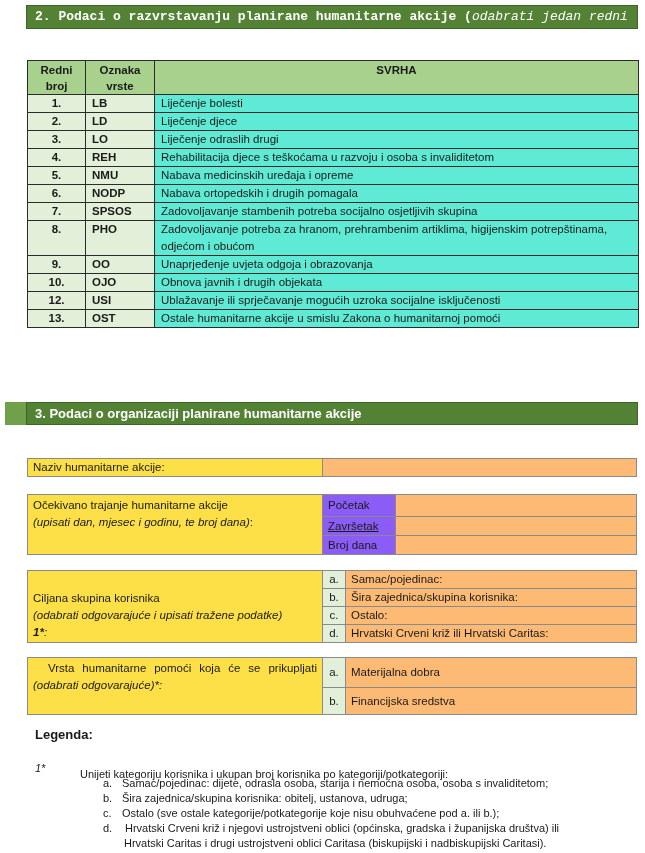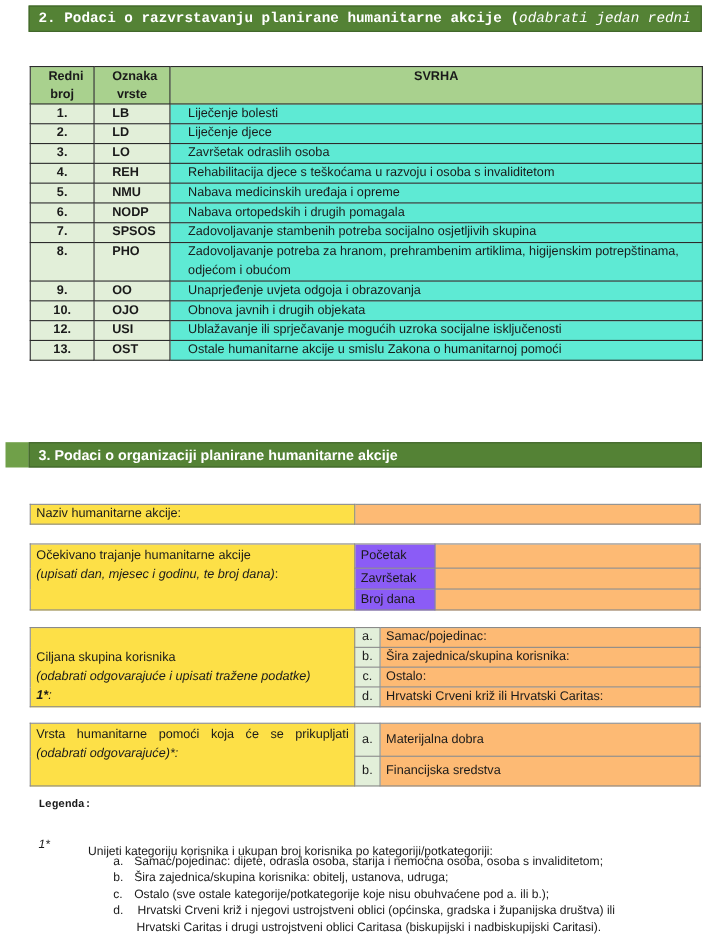--- a/index.html
+++ b/index.html
@@ -10,36 +10,36 @@
   }
   .abs { position: absolute; }
   .sec-header {
     background: #548235; color: #ffffff; font-weight: bold;
     font-size: 13px; line-height: 22px; padding-left: 8px; box-sizing: border-box;
     border: 1px solid #3f6328;
   }
   .sec-header .it { font-weight: normal; font-style: italic; }
   .left-strip { background: #70a049; }
   table { border-collapse: collapse; table-layout: fixed; }
-  .t1 td, .t1 th { border: 1px solid #2b2b2b; font-size: 11.5px; padding: 0 16px; line-height: 17px; vertical-align: top; }
+  .t1 td, .t1 th { border: 1px solid #2b2b2b; font-size: 11.5px; padding: 0 6px; line-height: 17px; vertical-align: top; }
   .t1 th { background: #a9d18e; font-weight: bold; text-align: center; vertical-align: top; line-height: 16px; padding-top: 1px; }
   .t1 td.num { background: #e2efd9; font-weight: bold; text-align: center; }
   .t1 td.code { background: #e2efd9; font-weight: bold; }
   .t1 td.desc { background: #5eead4; }
   .t1 { border: 1px solid #7a7a7a; }
 
   .form td { border: 1px solid #8a8a8a; font-size: 11.5px; padding: 0 5px; line-height: 17px; vertical-align: middle; }
   .form td.lbl { background: #fde047; }
   .form td.sub { background: #8b5cf6; }
   .form td.val { background: #fdba74; }
   .form td.letter { background: #e2efd9; text-align: center; padding: 0; }
   .it { font-style: italic; }
   .bold-it { font-style: italic; font-weight: bold; }
 
-  .legend-title { font-weight: bold; font-size: 10px; font-family: Liberation Mono, monospace; }
+  .legend-title { font-weight: bold; font-size: 13px; }
   .fn { font-size: 11px; line-height: 15px; }
 </style>
 </head>
 <body>
 
 <div class="abs sec-header" style="left:26px; top:5px; width:612px; height:24px;font-family:Liberation Mono, monospace;">
   <span>2.  Podaci o razvrstavanju planirane humanitarne akcije</span><span> (</span><span class="it">odabrati jedan redni broj</span><span>)</span>
 </div>
 
 <table class="abs t1" style="left:27px; top:60px; width:611px;">
@@ -68,21 +68,21 @@
         <td class="desc">Liječenje bolesti</td>
       </tr>
     <tr>
         <td class="num">2.</td>
         <td class="code">LD</td>
         <td class="desc">Liječenje djece</td>
       </tr>
     <tr>
         <td class="num">3.</td>
         <td class="code">LO</td>
-        <td class="desc">Završetak odraslih osoba</td>
+        <td class="desc">Liječenje odraslih drugi</td>
       </tr>
     <tr>
         <td class="num">4.</td>
         <td class="code">REH</td>
         <td class="desc">Rehabilitacija djece s teškoćama u razvoju i osoba s invaliditetom</td>
       </tr>
     <tr>
         <td class="num">5.</td>
         <td class="code">NMU</td>
         <td class="desc">Nabava medicinskih uređaja i opreme</td>
@@ -151,21 +151,21 @@
     </colgroup>
   <tbody>
       <tr style="height:22px;padding-left:28px;">
     <td class="lbl" rowspan="3" style="vertical-align:top; padding-top:2px;">
       <div>Očekivano trajanje humanitarne akcije</div>
       <div><span class="it">(upisati dan, mjesec i godinu, te broj dana)</span><span>:</span></div>
     </td>
     <td class="sub">Početak</td>
     <td class="val"></td>
   </tr>
-  <tr style="height:19px;">
+  <tr style="height:19px;text-decoration:underline;">
     <td class="sub">Završetak</td>
     <td class="val"></td>
   </tr>
   <tr style="height:19px;">
     <td class="sub">Broj dana</td>
     <td class="val"></td>
   </tr>
 </tbody>
   </table>
 
@@ -202,21 +202,21 @@
 
 <table class="abs form" style="left:27px; top:657px; width:609px;">
   <colgroup>
       <col style="width:295px">
       <col style="width:23px">
       <col style="width:291px">
     </colgroup>
   <tbody>
       <tr style="height:30px;">
     <td class="lbl" rowspan="2" style="vertical-align:top; padding-top:2px;">
-      <div style="text-align:justify; text-align-last:justify;">Vrsta humanitarne pomoći koja će se prikupljati</div>
+      <div style="text-align:justify; text-align-last:justify;margin-left:15px;">Vrsta humanitarne pomoći koja će se prikupljati</div>
       <div class="it">(odabrati odgovarajuće)*:</div>
     </td>
     <td class="letter">a.</td>
     <td class="val">Materijalna dobra</td>
   </tr>
   <tr style="height:27px;">
     <td class="letter">b.</td>
     <td class="val">Financijska sredstva</td>
   </tr>
 </tbody>

